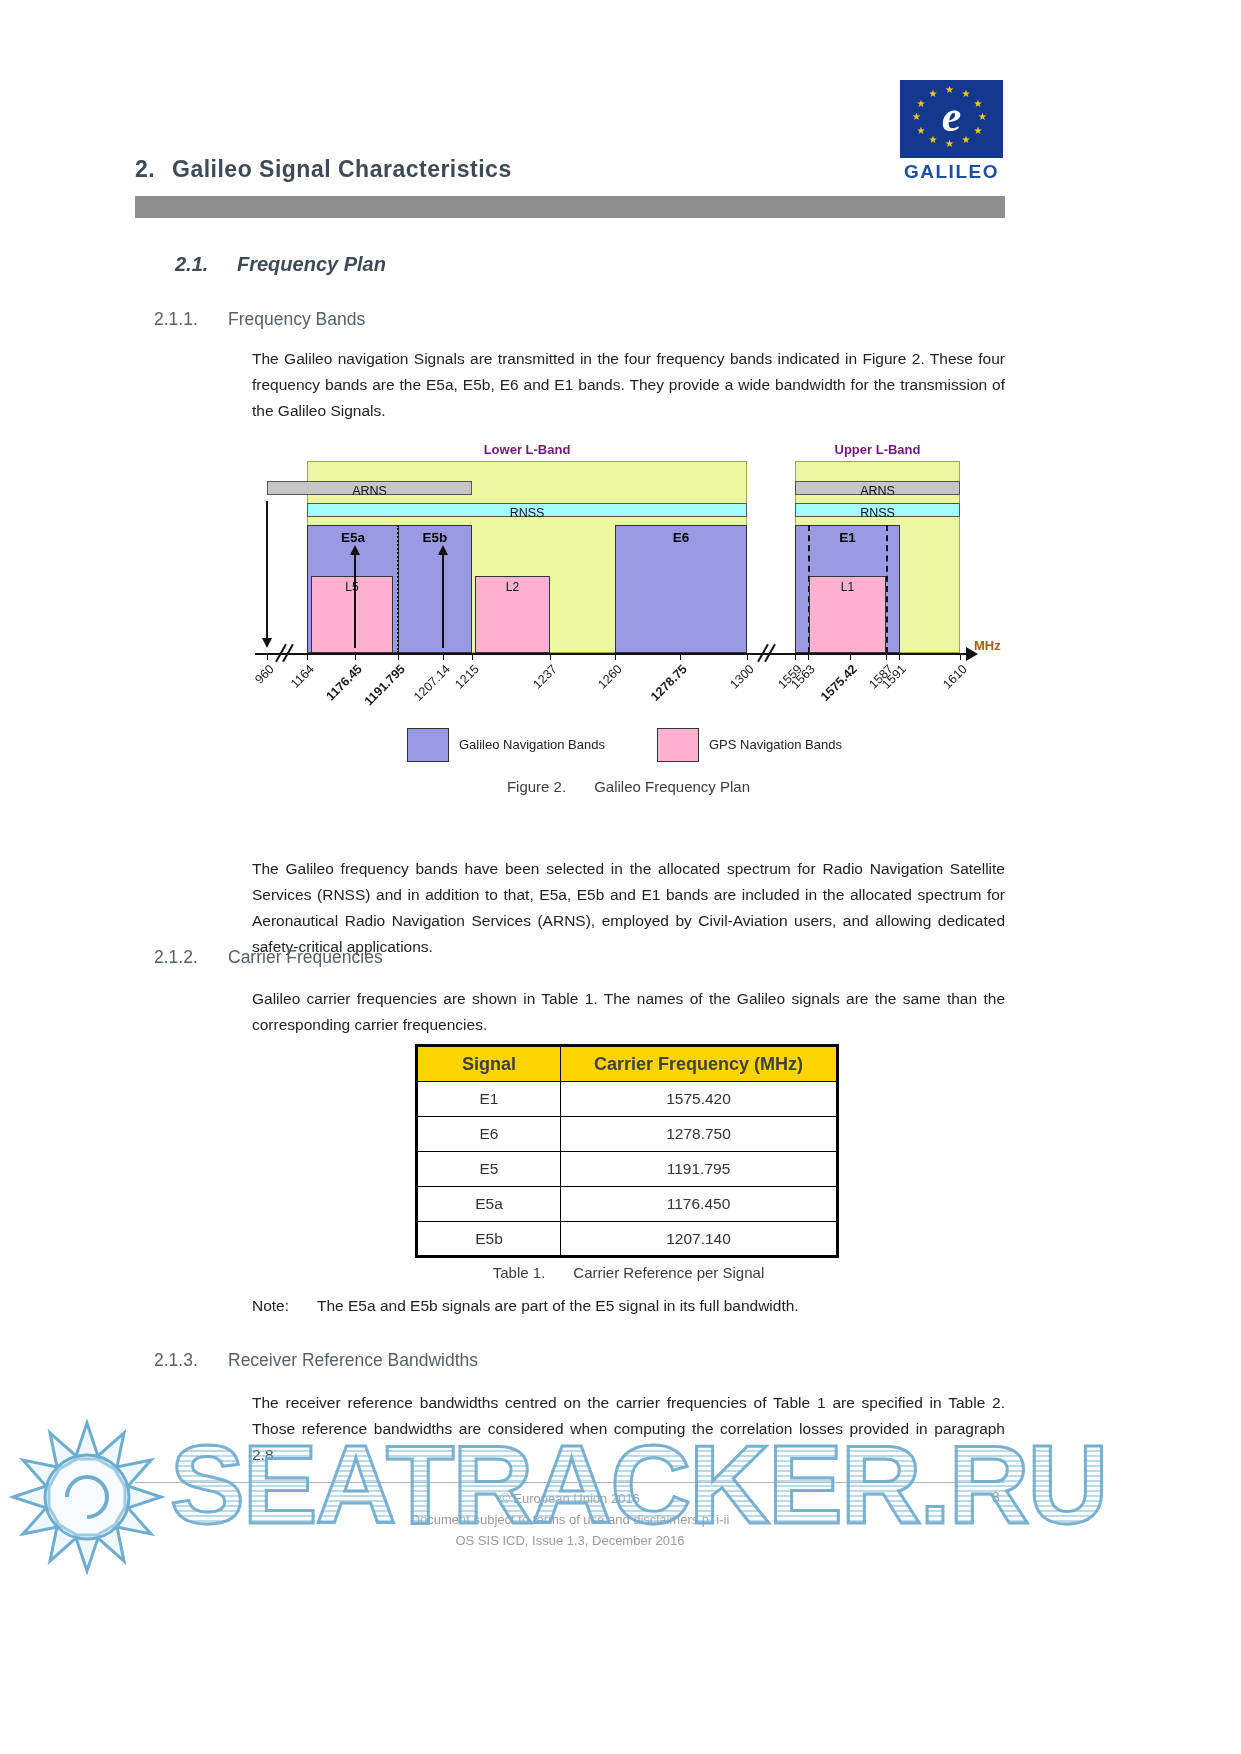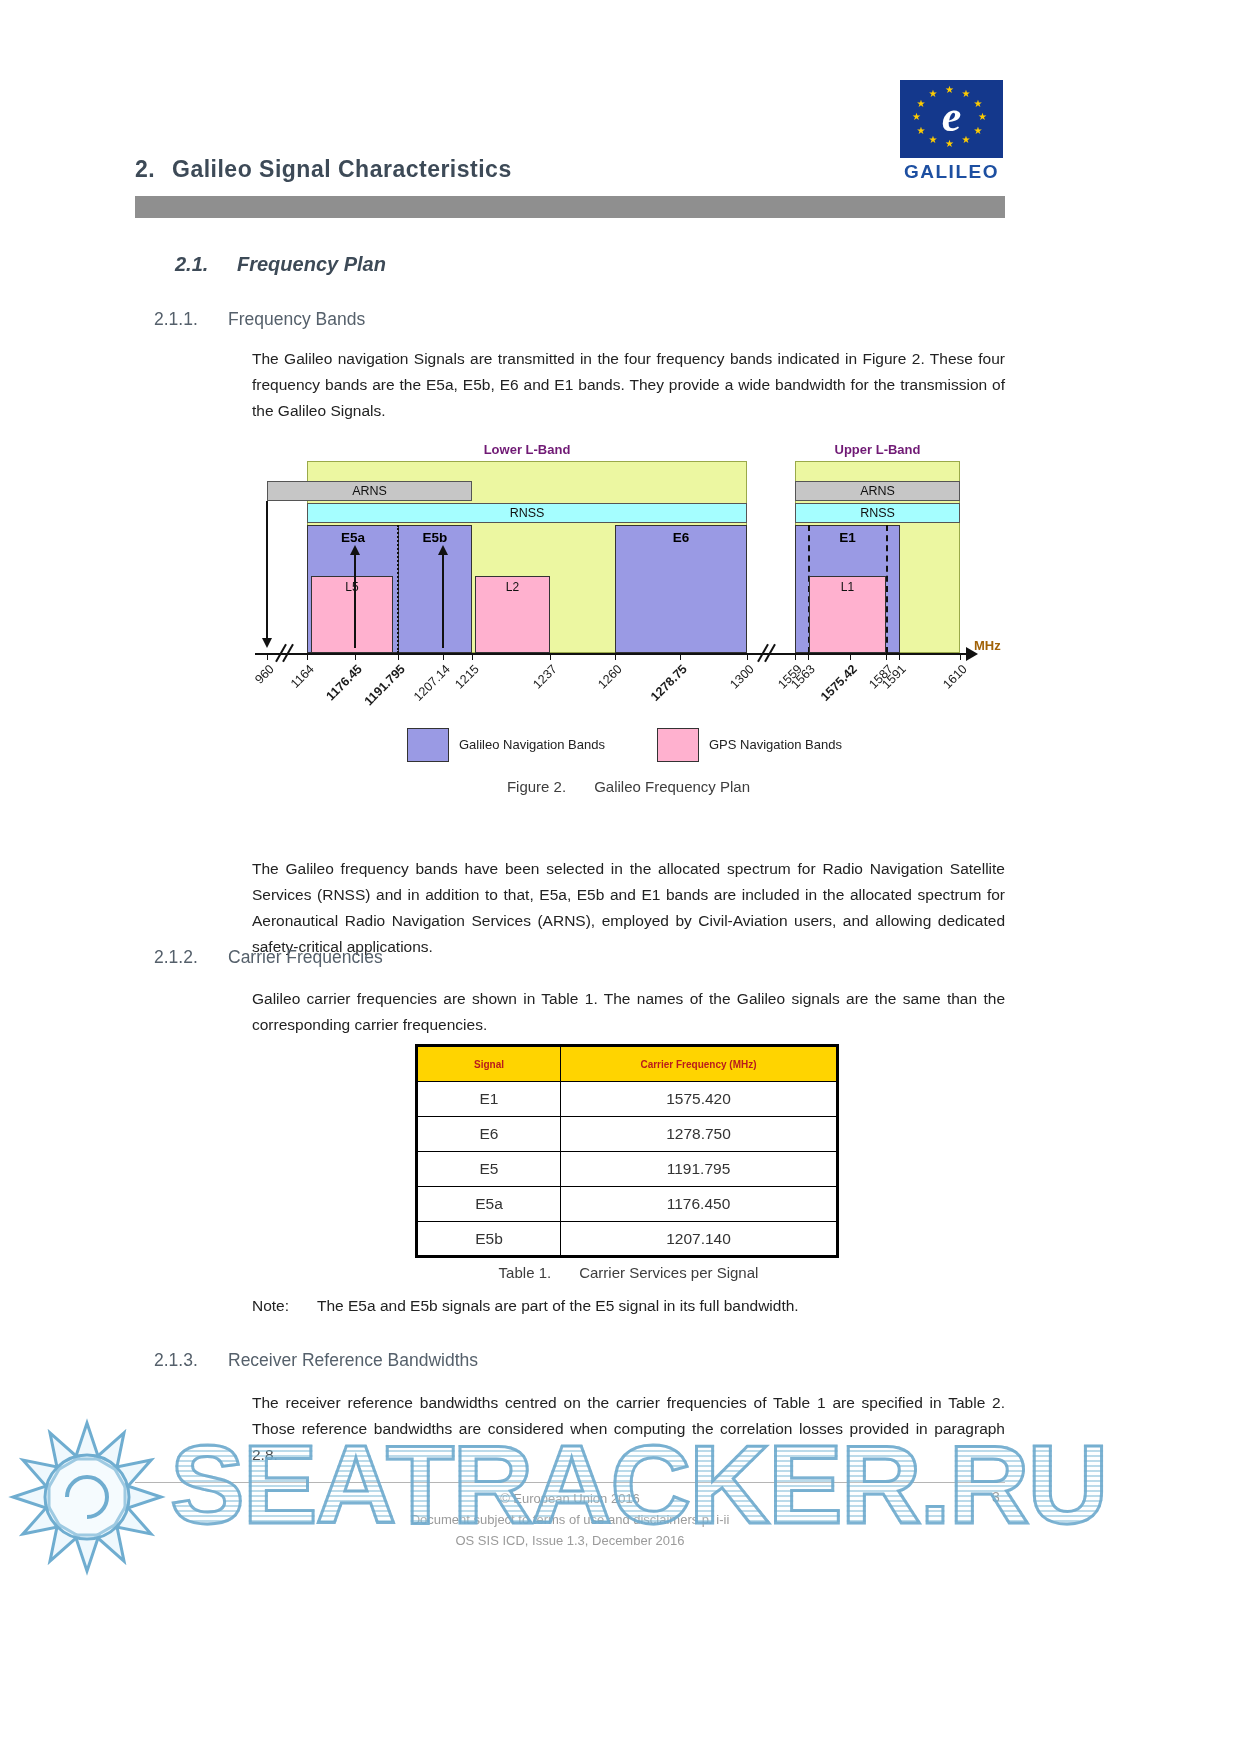--- a/index.html
+++ b/index.html
@@ -24,21 +24,21 @@
   .subhead { position:absolute; font-size:17.5px; color:#55606b; display:flex; }
   .subhead .num { min-width:74px; }
 
   .para { position:absolute; left:252px; width:753px; font-size:15.5px; line-height:26px; text-align:justify; color:#222222; }
 
   
   .fig { position:absolute; left:250px; top:440px; width:760px; height:335px; font-size:13px; }
   .fig > div, .fig > span { position:absolute; }
   .band-title { top:2px; text-align:center; font-weight:bold; font-size:13px; color:#701a75; }
   .alloc { border:1px solid #9aa94a; }
-  .specbar { border:1px solid #555; text-align:center; font-size:12.5px; line-height:19px; color:#111; height:20px; }
+  .specbar { border:1px solid #555; text-align:center; font-size:12.5px; line-height:19px; color:#111; height:14px; }
   .gal-band { border:1px solid #333; text-align:center; font-weight:bold; font-size:13.5px; padding-top:4px; color:#000; }
   .gps-band { border:1px solid #333; text-align:center; font-size:12px; padding-top:3px; color:#111; }
   .vline-dotted { border-left:2px dotted #111; width:0; }
   .vline-dashed { border-left:2px dashed #111; width:0; }
   .axis-line { left:5px; top:213px; width:712px; height:2px; background:#111; }
   .axis-head { left:716px; top:207px; width:0; height:0; border-left:12px solid #111; border-top:7px solid transparent; border-bottom:7px solid transparent; }
   .mhz { left:724px; top:198px; font-size:13px; color:#a16207;font-weight:bold; }
   .arrow-up { width:2px; background:#111; }
   .arrow-up::before { content:""; position:absolute; top:-9px; left:-4px; border-left:5px solid transparent; border-right:5px solid transparent; border-bottom:10px solid #111; }
   .arrow-down { width:2px; background:#111; }
@@ -50,21 +50,21 @@
   .tick-label.b { font-weight:bold; }
   .legend-swatch { width:42px; height:34px; border:1px solid #333; }
   .legend-label { font-size:13px; color:#222; }
 
   .fig-caption, .tbl-caption { position:absolute; left:252px; width:753px; text-align:center; font-size:15px; color:#3d3d3d; }
   .cap-gap { display:inline-block; width:28px; }
 
   
   .table-wrap { position:absolute; left:415px; top:1044px; }
   table.freq { border-collapse:collapse; border:3px solid #000; }
-  table.freq th { background:#ffd400; color:#b91c1c; font-weight:bold; font-size:10px; border:1px solid #000; height:36px; }
+  table.freq th { background:#ffd400; color:#404040; font-weight:bold; font-size:18px; border:1px solid #000; height:36px; }
   table.freq td { border:1px solid #000; text-align:center; font-size:15.5px; color:#333; height:35px; }
   table.freq th:first-child, table.freq td:first-child { width:144px; }
   table.freq th:last-child, table.freq td:last-child { width:277px; }
 
   .note-row { position:absolute; left:252px; width:753px; font-size:15.5px; color:#222; display:flex; }
   .note-row .note-lbl { min-width:65px; }
 
   
   .footer-rule { position:absolute; left:135px; top:1482px; width:870px; height:1px; background:#b5b5b5; }
   .footer { position:absolute; left:135px; top:1488px; width:870px; text-align:center; font-size:13px; line-height:21px; color:#9b9b9b; }
@@ -234,21 +234,21 @@
           </tr>
           <tr>
             <td>E5b</td>
             <td>1207.140</td>
           </tr>
         </tbody>
     </table>
   </div>
 
   <div class="tbl-caption" style="top:1264px;">
-    <span>Table 1.</span><span class="cap-gap"></span><span>Carrier Services per Signal</span>
+    <span>Table 1.</span><span class="cap-gap"></span><span>Carrier Reference per Signal</span>
   </div>
 
   <div class="note-row" style="top:1297px;">
     <span class="note-lbl">Note:</span>
     <span>The E5a and E5b signals are part of the E5 signal in its full bandwidth.</span>
   </div>
 
   <div class="subhead" style="left:154px; top:1350px;">
     <span class="num">2.1.3.</span>
     <span>Receiver Reference Bandwidths</span>

